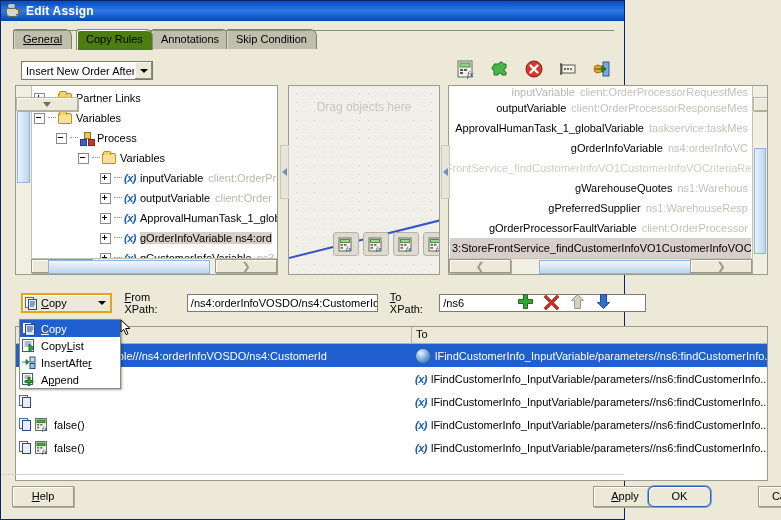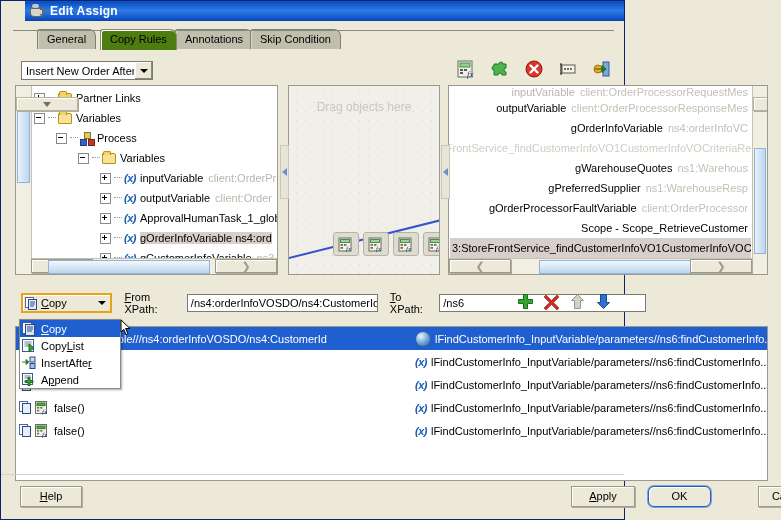--- a/index.html
+++ b/index.html
@@ -4,21 +4,21 @@
 <style>
   html,body{margin:0;padding:0;}
   body{
     width:781px;height:520px;overflow:hidden;
     font-family:"Liberation Sans","DejaVu Sans",sans-serif;
     font-size:11px;
     background:#ece9d8;
     color:#000;
     -webkit-font-smoothing:none;
   }
-  .window{position:relative;width:625px;height:520px;background:#ece9d8;border:1px solid #0a246a;box-sizing:border-box;padding-left:24px;}
+  .window{position:relative;width:625px;height:520px;background:#ece9d8;border:1px solid #0a246a;box-sizing:border-box;}
 
   
   .titlebar{
     height:20px;
     background:linear-gradient(to bottom,#0a53c8 0%,#0b50c5 8%,#2d7ae6 48%,#0c4fc4 92%,#0842a8 100%);
     display:flex;align-items:center;padding-left:4px;box-sizing:border-box;
   }
   .titlebar .ttl{color:#fff;font-weight:bold;font-size:12px;margin-left:5px;letter-spacing:.2px;}
   .cupicon{width:16px;height:16px;position:relative;}
   .cupicon .cup{position:absolute;left:1px;top:5px;width:11px;height:7px;background:#d8d5cb;border:1px solid #6b6858;border-radius:0 0 4px 4px;}
@@ -168,21 +168,21 @@
   <div class="titlebar">
     <div class="cupicon">
       <div class="stm"></div>
         <div class="cup"></div>
         <div class="hdl"></div>
     </div>
     <div class="ttl">Edit Assign</div>
   </div>
 
   <div class="tabstrip">
-    <div class="tab" style="left:0;">General</div>
+    <div class="tab" style="left:0;text-decoration:underline;">General</div>
     <div class="tab sel" style="left:63px;">Copy Rules</div>
     <div class="tab" style="left:138px;">Annotations</div>
     <div class="tab" style="left:213px;">Skip Condition</div>
   </div>
   <div class="tabline"></div>
 
   <div class="combo">
     <div class="txt">Insert New Order After</div>
     <div class="arrow">
         <span class="caret"></span>
@@ -388,20 +388,24 @@
 
     <div class="pane right">
       <div style="position:absolute;left:2px;right:16px;top:0;">
         <div class="rrow" style="height:12px;overflow:hidden;color:#b9b6ac">
           <span>inputVariable</span>
           <span class="ty">client:OrderProcessorRequestMes</span>
         </div>
         <div class="rrow">
           <span>outputVariable</span>
           <span class="ty">client:OrderProcessorResponseMes</span>
+        </div>
+        <div class="rrow">
+          <span>ApprovalHumanTask_1_globalVariable</span>
+          <span class="ty">taskservice:taskMes</span>
         </div>
         <div class="rrow">
           <span>gOrderInfoVariable</span>
           <span class="ty">ns4:orderInfoVC</span>
         </div>
         <div class="rrow faint">
           <span>reFrontService_findCustomerInfoVO1CustomerInfoVOCriteriaResp</span>
         </div>
         <div class="rrow">
           <span>gWarehouseQuotes</span>
@@ -489,20 +493,24 @@
         </svg>
     </span>
     <span class="rb">
       <svg width="17" height="17" viewBox="0 0 17 17">
           <path d="M8.5 15.5l-6-6h3v-8h6v8h3z" fill="#2f6fd0" stroke="#1a4a96"></path>
         </svg>
     </span>
   </div>
 
   <div class="grid">
+    <div class="ghead">
+      <div class="gc1">From</div>
+      <div class="gc2">To</div>
+    </div>
 
     <div class="grow sel">
       <div class="gcell1">
         <span class="cpyico">
           <svg width="13" height="13" viewBox="0 0 13 13">
               <rect x="0.5" y="0.5" width="8" height="10" fill="#fff" stroke="#4a6aa5"></rect>
               <rect x="3.5" y="2.5" width="8" height="10" fill="#e8eef8" stroke="#2a4a85"></rect>
             </svg>
         </span>
         <span style="margin-left:58px">Variable///ns4:orderInfoVOSDO/ns4:CustomerId</span>
@@ -652,19 +660,19 @@
   </div>
 
   <div class="cursor">
     <svg width="12" height="17" viewBox="0 0 12 17">
         <path d="M1 1l9 8.5H5.6l2.4 5.2-1.9.9-2.4-5.3L1 13z" fill="#fff" stroke="#000"></path>
       </svg>
   </div>
 
   <div class="sep"></div>
   <div class="btnbar">
-    <div class="btn" style="left:19px;width:56px;"><u>H</u>elp</div>
-    <div class="btn" style="left:570px;width:64px;"><u>A</u>pply</div>
+    <div class="btn" style="left:11px;width:56px;"><u>H</u>elp</div>
+    <div class="btn" style="left:592px;width:64px;"><u>A</u>pply</div>
     <div class="btn def" style="left:647px;width:63px;border-radius:6px;">OK</div>
     <div class="btn" style="left:757px;width:54px;">Cancel</div>
   </div>
 
 </div>
 
 </body></html>

